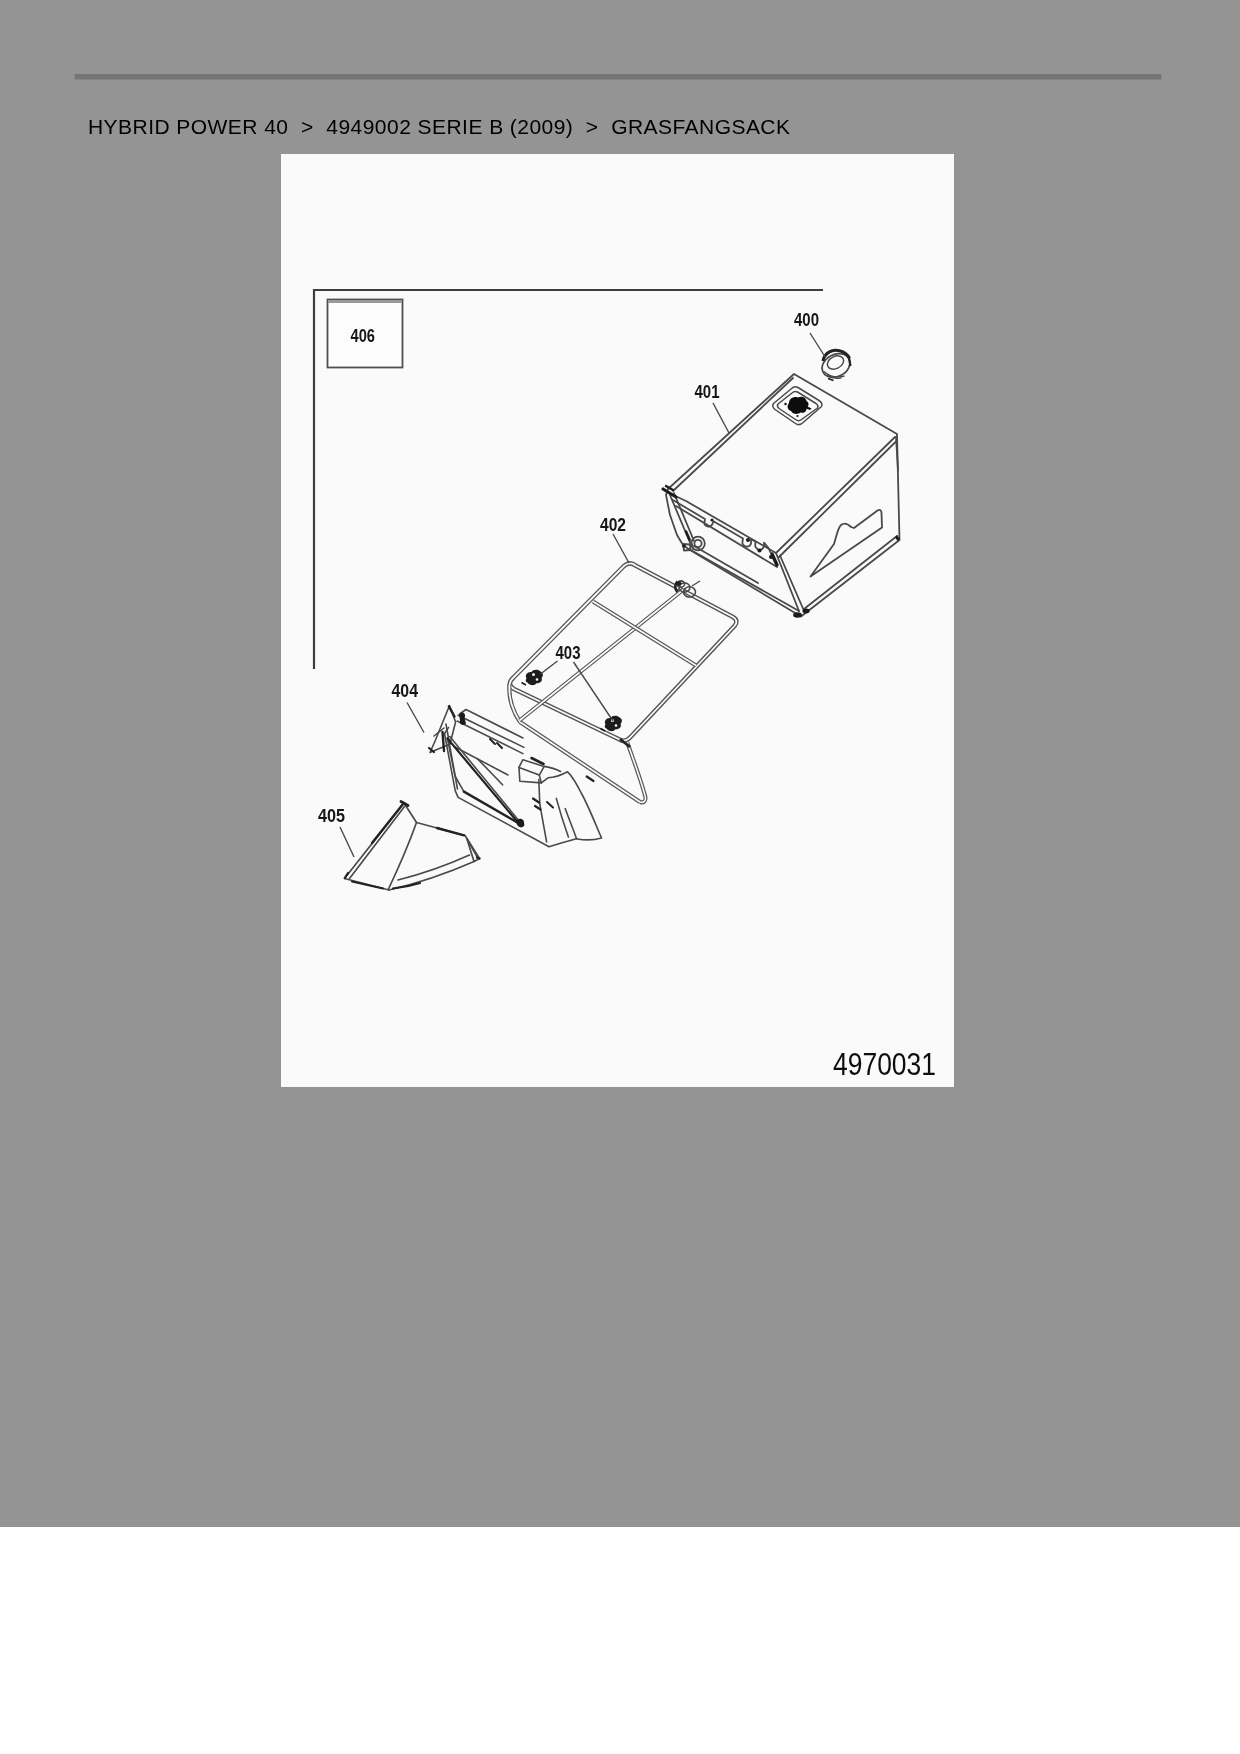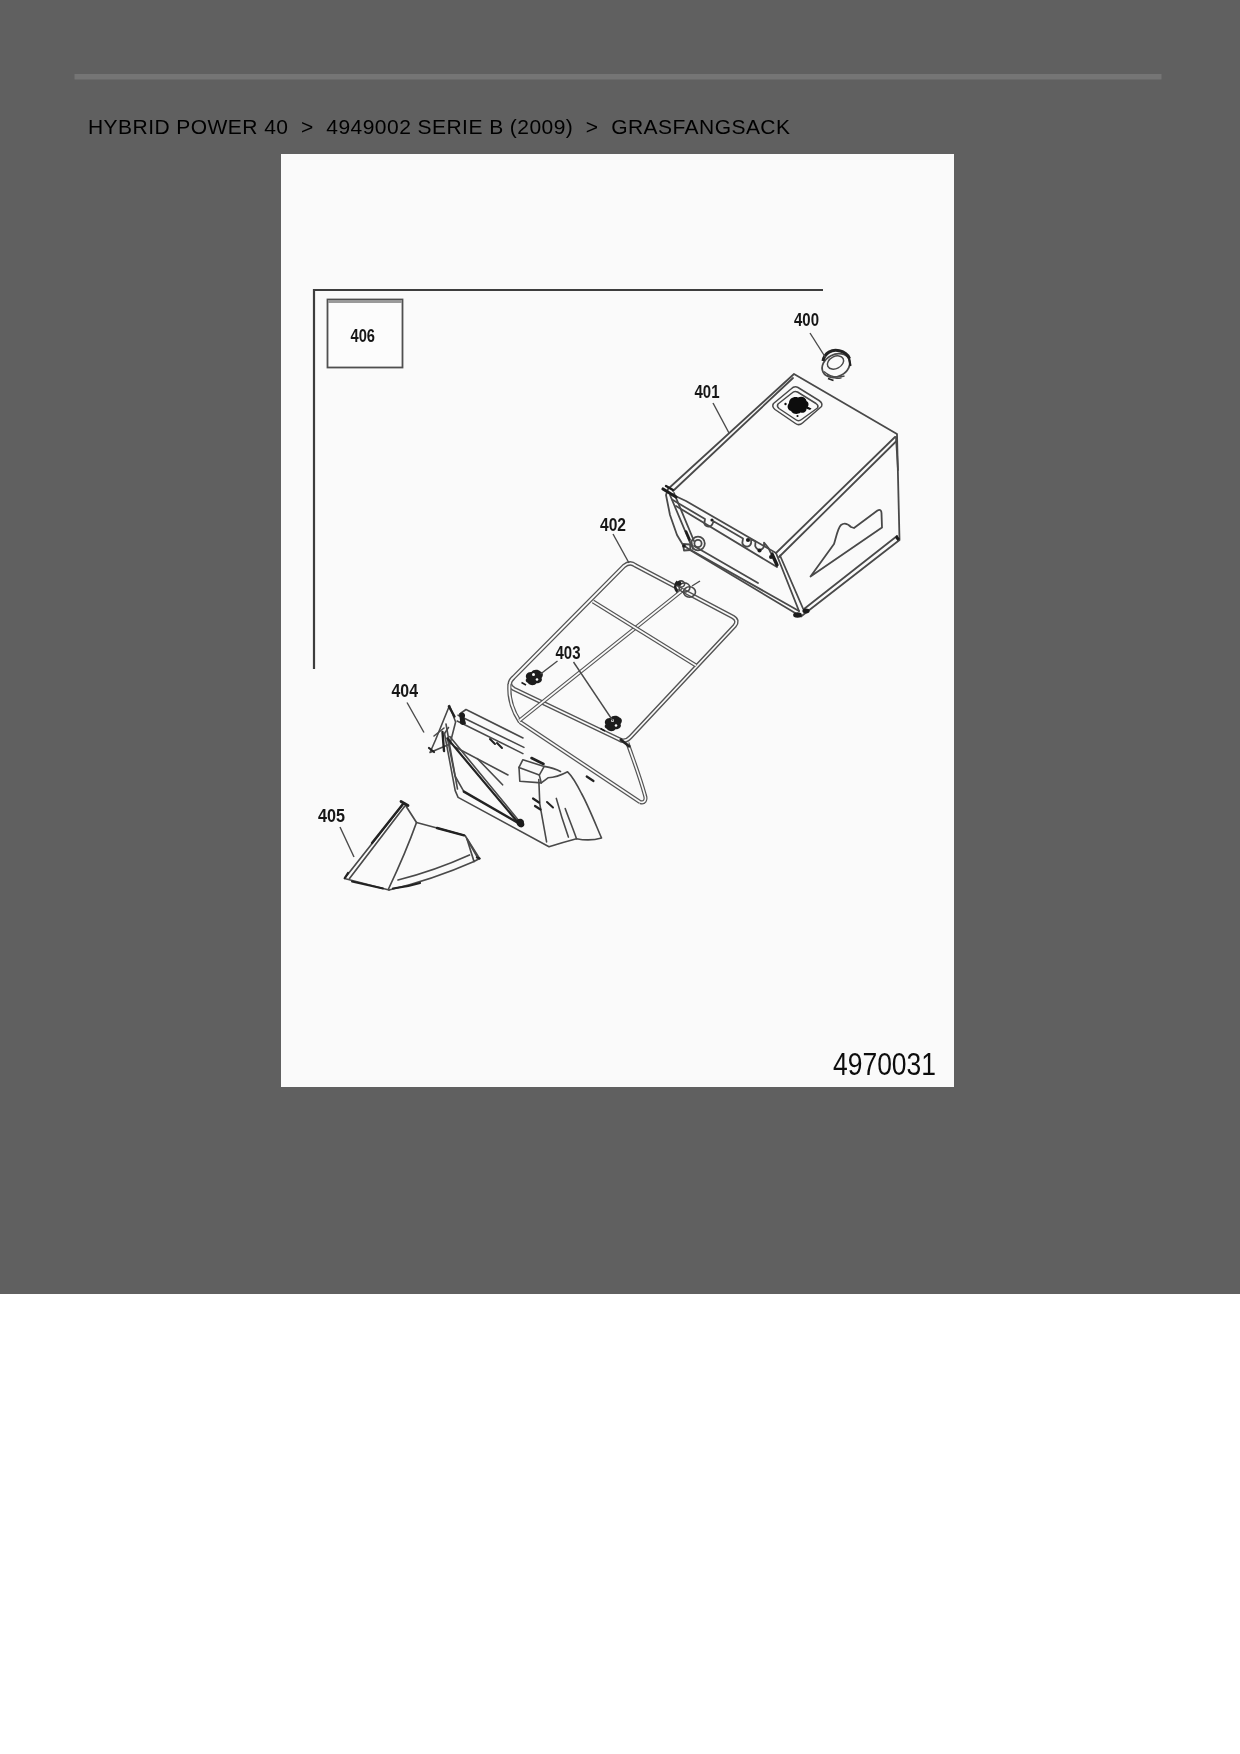--- a/index.html
+++ b/index.html
@@ -1,16 +1,16 @@
 <!DOCTYPE html>
 <html><head>
 <meta charset="utf-8">
 <style>
   html,body{margin:0;padding:0;background:#ffffff;}
-  #page{position:relative;width:1240px;height:1294px;background:#0f766e;overflow:hidden;
+  #page{position:relative;width:1240px;height:1527px;background:#14b8a6;overflow:hidden;
         font-family:"Liberation Sans",sans-serif;filter:grayscale(100%);}
   svg{position:absolute;left:0;top:0;}
   text{font-family:"Liberation Sans",sans-serif;}
 </style>
 </head>
 <body>
 <div id="page">
 <svg width="1240" height="1754" viewBox="0 0 1240 1754">
   <defs>
         <filter id="scanblur" x="-5%" y="-5%" width="110%" height="110%">

